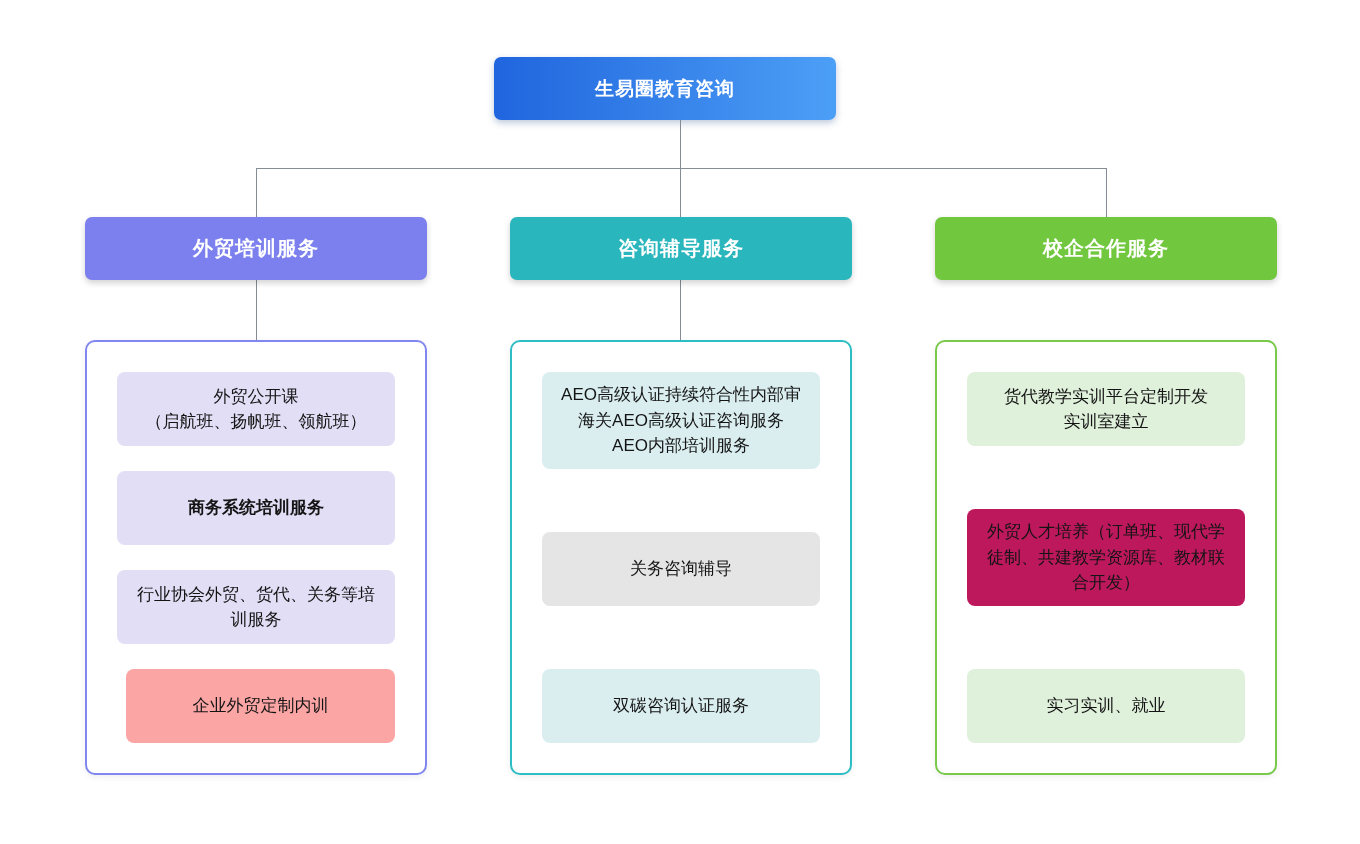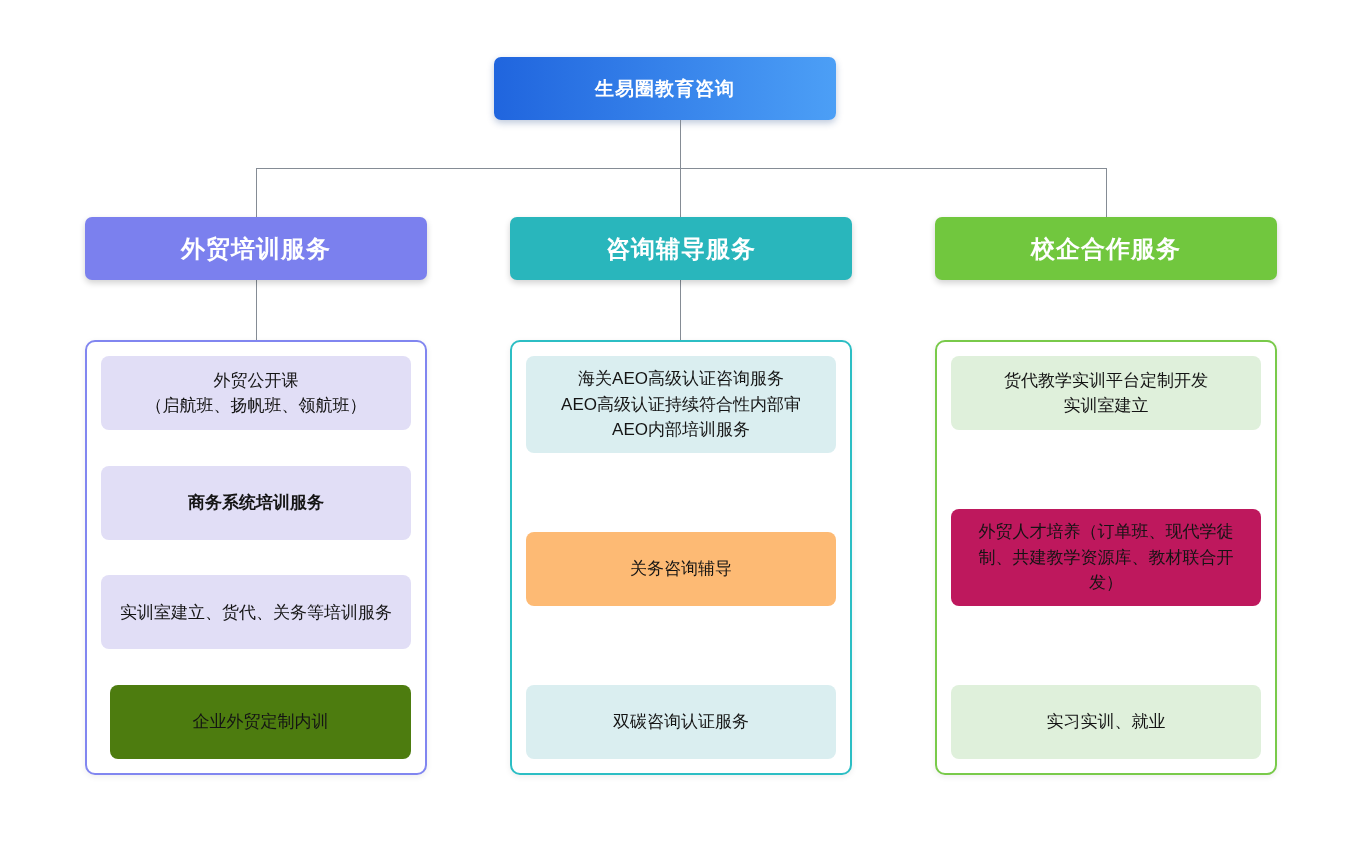--- a/index.html
+++ b/index.html
@@ -21,27 +21,27 @@
   .line-drop-1{left:256px;top:168px;width:1px;height:49px;}
   .line-drop-2{left:680px;top:168px;width:1px;height:49px;}
   .line-drop-3{left:1106px;top:168px;width:1px;height:49px;}
   .line-child-1{left:256px;top:280px;width:1px;height:60px;}
   .line-child-2{left:680px;top:280px;width:1px;height:60px;}
   
   .branch{position:absolute;top:217px;width:342px;}
   .branch.b0{left:85px;} .branch.b1{left:510px;} .branch.b2{left:935px;}
   .branch-header{
     height:63px;border-radius:7px;display:flex;align-items:center;justify-content:center;
-    color:#ffffff;font-size:24px;font-weight:bold;letter-spacing:1px;
+    color:#ffffff;font-size:20px;font-weight:bold;letter-spacing:1px;
     box-shadow:0 3px 6px rgba(0,0,0,.18);
   }
   .branch-container{
     margin-top:60px;height:435px;box-sizing:border-box;
     background:#ffffff;border:2px solid #999;border-radius:10px;
-    padding:14px;display:flex;flex-direction:column;justify-content:space-between;
+    padding:30px;display:flex;flex-direction:column;justify-content:space-between;
     box-shadow:0 2px 6px rgba(0,0,0,.07);
   }
   .chip{
     border-radius:8px;min-height:74px;box-sizing:border-box;
     display:flex;flex-direction:column;align-items:center;justify-content:center;
     padding:10px 14px;text-align:center;color:#141414;
     font-size:17px;line-height:1.5;
   }
   .chip-line{display:block;}
 </style>
@@ -71,41 +71,41 @@
     <div class="chip" style="background: rgb(225, 222, 246);">
             <span class="chip-line">外贸公开课</span>
             <span class="chip-line">（启航班、扬帆班、领航班）</span>
           </div>
 
     <div class="chip" style="background: rgb(225, 222, 246); font-weight: bold;">
             <span class="chip-line">商务系统培训服务</span>
           </div>
 
     <div class="chip" style="background: rgb(225, 222, 246);">
-            <span class="chip-line">实训室建立、货代、关务等培训服务</span>
+            <span class="chip-line">行业协会外贸、货代、关务等培训服务</span>
           </div>
 
-    <div class="chip" style="background: #4d7c0f; margin-left: 9px;">
+    <div class="chip" style="background: #fca5a5; margin-left: 9px;">
             <span class="chip-line">企业外贸定制内训</span>
           </div>
   </div>
     </div>
 
     <div class="branch b1">
       <div class="branch-header" style="background: rgb(41, 182, 188);">
         <span class="branch-header-label">咨询辅导服务</span>
       </div>
       <div class="branch-container" style="border-color: rgb(44, 190, 196);">
     <div class="chip" style="background: rgb(218, 238, 240);">
+            <span class="chip-line">AEO高级认证持续符合性内部审</span>
             <span class="chip-line">海关AEO高级认证咨询服务</span>
-            <span class="chip-line">AEO高级认证持续符合性内部审</span>
             <span class="chip-line">AEO内部培训服务</span>
           </div>
 
-    <div class="chip" style="background: #fdba74;">
+    <div class="chip" style="background: #e5e5e5;">
             <span class="chip-line">关务咨询辅导</span>
           </div>
 
     <div class="chip" style="background: rgb(218, 238, 240);">
             <span class="chip-line">双碳咨询认证服务</span>
           </div>
 
   </div>
     </div>
 

